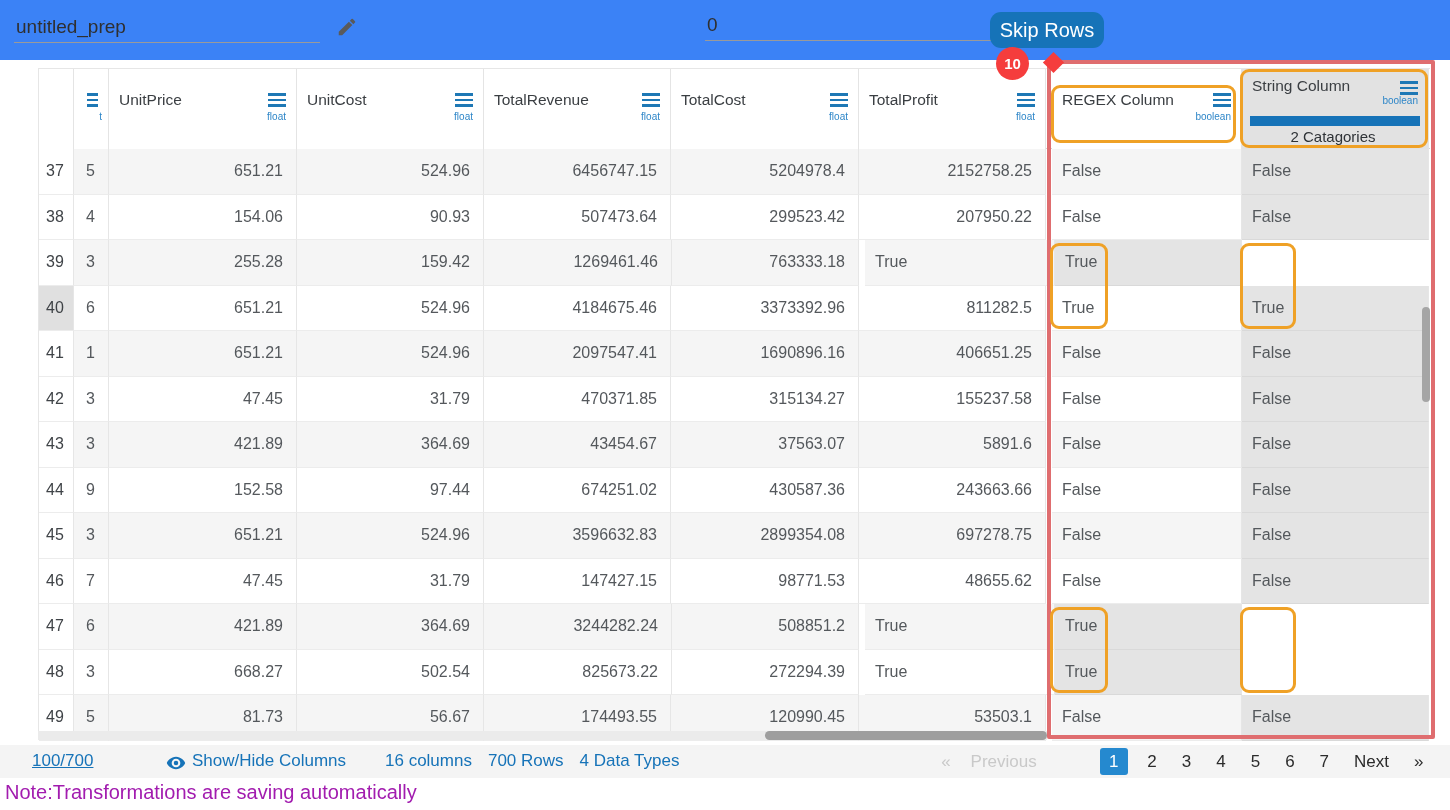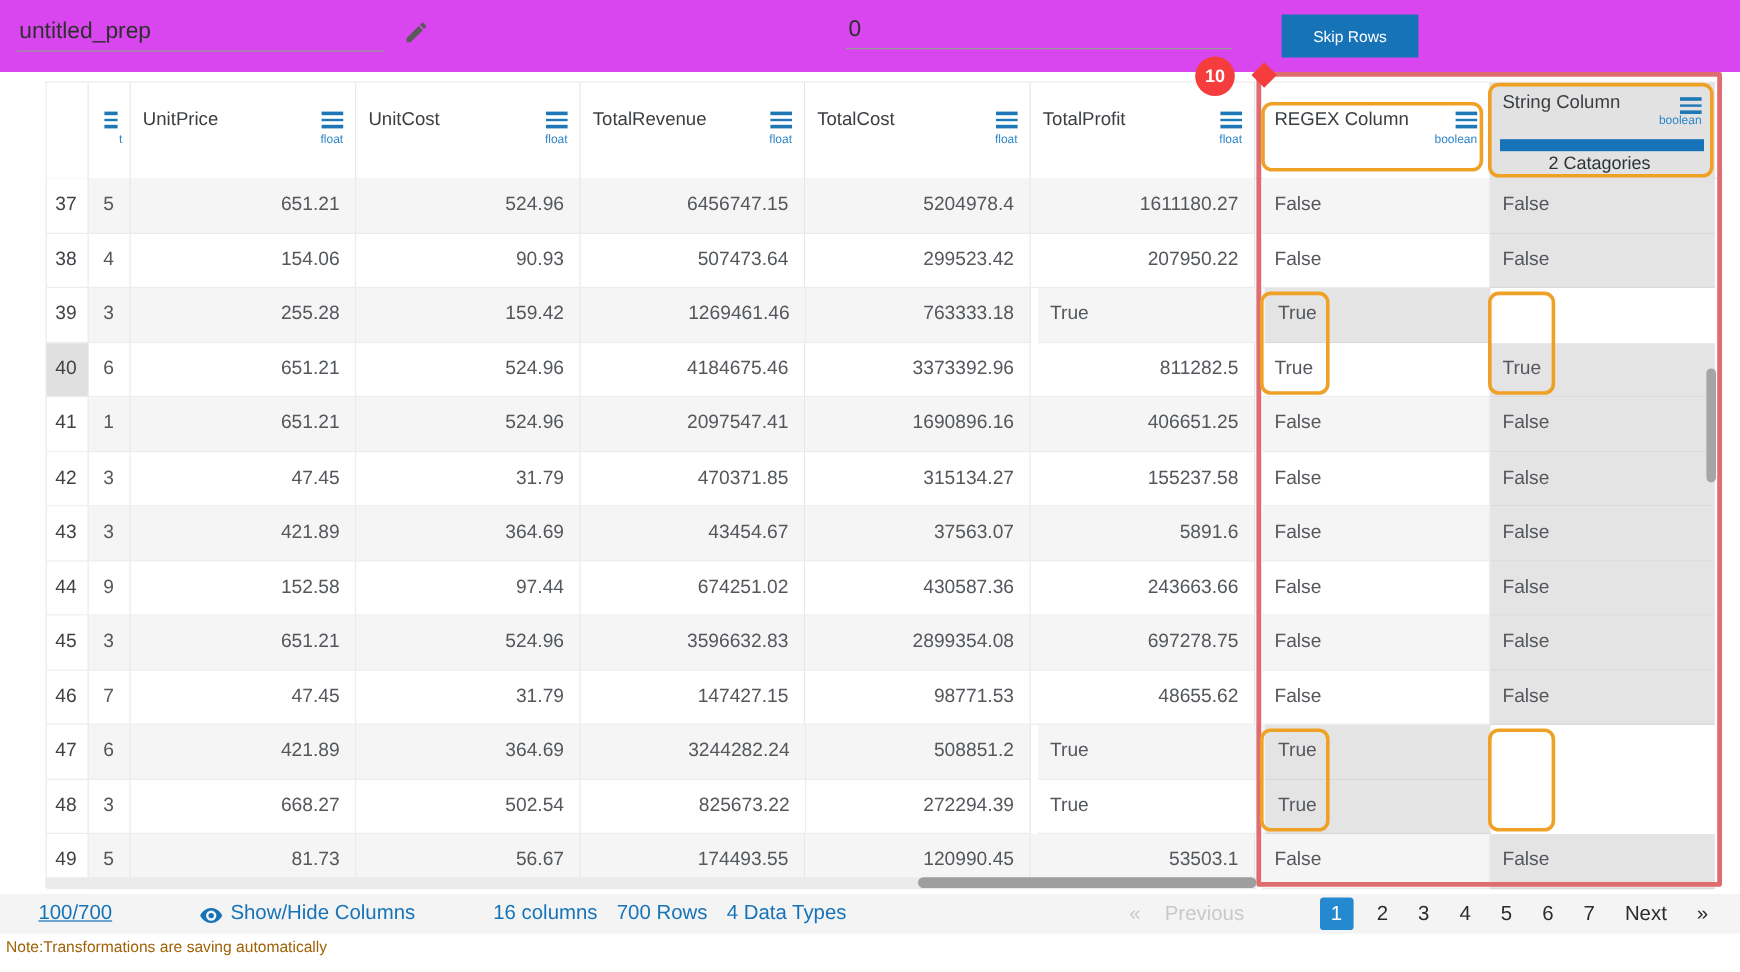--- a/index.html
+++ b/index.html
@@ -1,29 +1,29 @@
 <!DOCTYPE html>
 <html><head>
 <meta charset="utf-8">
 <style>
   * { margin:0; padding:0; box-sizing:border-box; }
   html,body { width:1450px; height:810px; background:#ffffff; overflow:hidden;
               font-family:"Liberation Sans", sans-serif; }
 
   
-  #topbar { position:absolute; left:0; top:0; width:1450px; height:60px; background:#d946ef; }
+  #topbar { position:absolute; left:0; top:0; width:1450px; height:60px; background:#3b82f6; }
   .uline-input { border:none; outline:none; background:transparent;
                  border-bottom:1px solid #9a9a9a; font-size:19px; color:#2f2f2f;
                  font-family:"Liberation Sans", sans-serif; padding:4px 2px; }
   #name-input { position:absolute; left:14px; top:12px; width:306px; }
   #pencil { position:absolute; left:336px; top:16px; cursor:pointer; }
   #skip-input { position:absolute; left:705px; top:10px; width:322px; }
-  #skip-btn { position:absolute; left:1068px; top:12px; width:114px; height:36px;
-              background:#1673b8; color:#fff; border:none; border-radius:1px;
-              font-size:13px; font-family:"Liberation Sans", sans-serif; cursor:pointer; }
+  #skip-btn { position:absolute; left:990px; top:12px; width:114px; height:36px;
+              background:#1673b8; color:#fff; border:none; border-radius:11px;
+              font-size:20px; font-family:"Liberation Sans", sans-serif; cursor:pointer; }
 
   
   #table-wrap { position:absolute; left:38px; top:68px; width:1392px; height:672px;
                 background:#fff; border-top:1px solid #e6e6e6; border-left:1px solid #e6e6e6; }
   #thead { display:flex; height:80px; background:#fff; border-bottom:1px solid #d4d4d4; }
   .hcell { position:relative; height:80px; border-right:1px solid #e4e4e4; background:#fff; overflow:hidden; }
   .hname { position:absolute; left:10px; top:22px; font-size:15.5px; color:#3a3e42; white-space:nowrap; }
   .burger { position:absolute; right:10px; top:24px; width:18px; height:2.5px; background:#1e78b5; }
   .burger::before { content:""; position:absolute; left:0; top:5.5px; width:18px; height:2.5px; background:#1e78b5; }
   .burger::after  { content:""; position:absolute; left:0; top:11px;  width:18px; height:2.5px; background:#1e78b5; }
@@ -77,29 +77,29 @@
   #obox-string-true-1 { left:1240px; top:243px; width:56px;  height:86px; }
   #obox-regex-true-2  { left:1050px; top:607px; width:58px;  height:86px; }
   #obox-string-true-2 { left:1240px; top:607px; width:56px;  height:86px; }
 
   
   #footer { position:absolute; left:0; top:745px; width:1450px; height:33px; background:#f4f4f4; }
   .flink { position:absolute; top:6px; font-size:17px; color:#1673b8; }
   #counter { left:32px;text-decoration:underline; }
   #eye { position:absolute; left:166px; top:8px; }
   #showhide { left:192px; cursor:pointer; }
-  #stats { position:absolute; left:411px; top:6px; font-size:17px; color:#1673b8; }
+  #stats { position:absolute; left:385px; top:6px; font-size:17px; color:#1673b8; }
   #stats span { margin-right:16px; }
   #pagination { position:absolute; right:14px; top:3px; height:27px; display:flex; align-items:center; font-size:17px; }
   #pagination .pgray { color:#c9c9c9; padding:0 10px; }
   #pagination .pspacer { width:46px; }
   #pagination .pnum { color:#2b2b2b; padding:0 12.5px; cursor:pointer; }
   #pagination .pactive { background:#2589cf; color:#fff; width:28px; height:27px; border-radius:3px;
                          display:flex; align-items:center; justify-content:center; margin:0 7px; cursor:pointer; }
-  #note { position:absolute; left:5px; top:781px; font-size:13px; color:#a16207; }
+  #note { position:absolute; left:5px; top:781px; font-size:20px; color:#a21caf; }
 </style>
 </head>
 <body>
 
 <div id="topbar">
   <input id="name-input" class="uline-input" value="untitled_prep" style="">
   <span id="pencil">
     <svg width="22" height="22" viewBox="0 0 24 24">
       <path fill="#5a5a5a" d="M3 17.25V21h3.75L17.81 9.94l-3.75-3.75L3 17.25zM20.71 7.04a1 1 0 0 0 0-1.41l-2.34-2.34a1 1 0 0 0-1.41 0l-1.83 1.83 3.75 3.75 1.83-1.83z"></path>
     </svg>
@@ -155,21 +155,21 @@
       </div>
     </div>
   <div id="tbody">
       <div class="trow stripe">
         <div class="cell col-num">37</div>
         <div class="cell col-hidden">5</div>
         <div class="cell col-unit_price right">651.21</div>
         <div class="cell col-unit_cost right">524.96</div>
         <div class="cell col-total_revenue right">6456747.15</div>
         <div class="cell col-total_cost right">5204978.4</div>
-        <div class="cell col-total_profit right">1611180.27</div>
+        <div class="cell col-total_profit right">2152758.25</div>
         <div class="cell col-regex">False</div>
         <div class="cell col-string">False</div>
       </div>
       <div class="trow plain">
         <div class="cell col-num">38</div>
         <div class="cell col-hidden">4</div>
         <div class="cell col-unit_price right">154.06</div>
         <div class="cell col-unit_cost right">90.93</div>
         <div class="cell col-total_revenue right">507473.64</div>
         <div class="cell col-total_cost right">299523.42</div>

